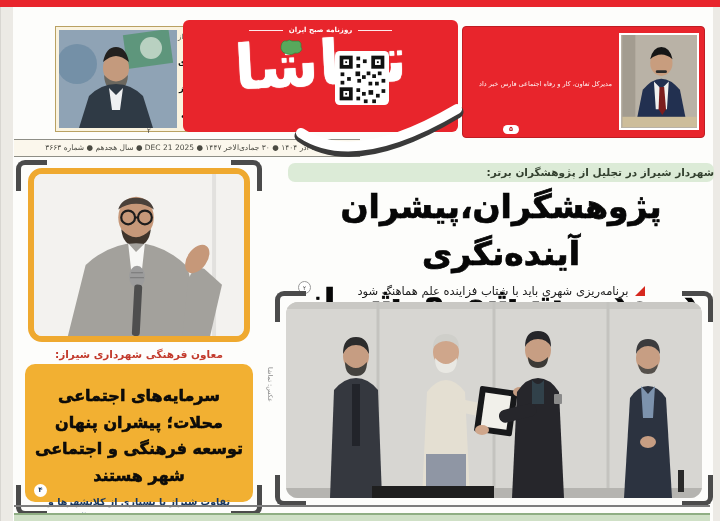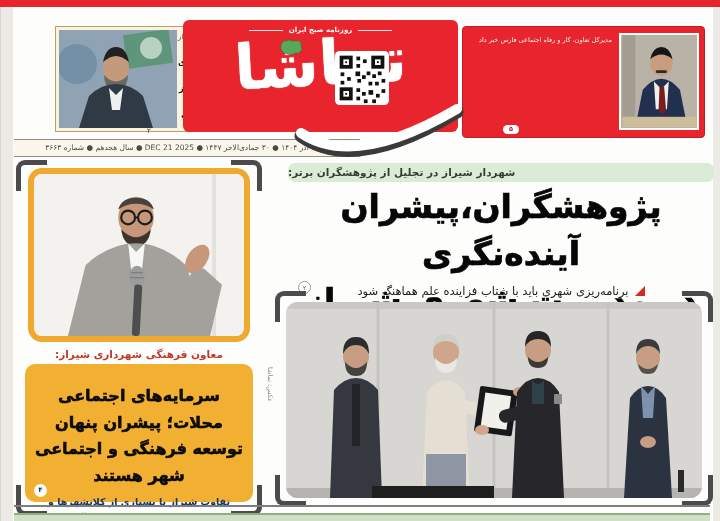--- a/index.html
+++ b/index.html
@@ -24,34 +24,34 @@
   .tagline{font-size:7px;color:#fff;font-weight:bold;}
   .logo-text{left:0;right:0;top:10px;text-align:center;font-size:62px;font-weight:bold;color:#fff;
              line-height:1.1;transform:rotate(-3deg);letter-spacing:-2px;text-shadow:0 0 1px #fff;}
   .iran-map{left:96px;top:18px;width:24px;height:20px;z-index:4;}
   .qr{left:152px;top:31px;width:54px;height:54px;z-index:5;}
   .swash{left:110px;top:80px;width:175px;height:72px;z-index:6;pointer-events:none;}
   
   .tr-box{left:462px;top:26px;width:243px;height:112px;background:#e8252c;border:1px solid #bf1d23;border-radius:4px;box-sizing:border-box;}
   .tr-photo{right:5px;top:6px;width:80px;height:97px;border:2.5px solid #fff;box-sizing:border-box;overflow:hidden;background:#b9b2a6;}
   .tr-text{right:92px;left:8px;top:8px;color:#fff;text-align:right;}
-  .tr-kicker{font-size:6.5px;line-height:1.55;opacity:.95;}
+  .tr-kicker{font-size:6.5px;line-height:1.55;opacity:.95;margin-top:44px;}
   .tr-headline{font-size:10px;font-weight:bold;line-height:1.62;margin-top:3px;text-shadow:0 0 .5px #fff;}
   .tr-ref{left:40px;bottom:3px;width:16px;height:9px;background:#fff;border-radius:5px;
           font-size:6.5px;color:#c01f26;font-weight:bold;text-align:center;line-height:9px;}
   
   .date-bar{left:14px;top:139px;width:346px;height:18px;background:#fbf7ec;border-top:1px solid #8e8e86;
             border-bottom:1px solid #8e8e86;box-sizing:border-box;font-size:7.5px;color:#4a4a42;
             line-height:16px;text-align:right;padding-right:8px;white-space:nowrap;overflow:hidden;}
   .info-bar{left:360px;top:139px;width:348px;height:20px;background:#e8252c;border-radius:0 3px 3px 0;}
   .price{left:36px;top:5px;font-size:8px;font-weight:bold;color:#fff;}
   .website{left:128px;top:4px;font-size:9.5px;font-weight:bold;color:#fff;letter-spacing:.4px;direction:ltr;}
   
   .lead-kicker{left:288px;top:163px;width:426px;height:19px;background:#dcebd7;border-radius:7px;
-               text-align:left;font-size:10.5px;font-weight:bold;color:#33402f;line-height:19px;}
+               text-align:right;font-size:10.5px;font-weight:bold;color:#33402f;line-height:19px;}
   .lead-headline{left:288px;top:184px;width:426px;text-align:center;font-weight:bold;color:#070707;
                  font-size:33px;line-height:1.42;-webkit-text-stroke:.7px #000;}
   .lead-sub{left:288px;top:283px;width:426px;height:16px;display:flex;align-items:center;justify-content:center;gap:6px;}
   .tri{width:0;height:0;border-left:10px solid transparent;border-bottom:10px solid #d6281e;}
   .lead-sub-text{font-size:11.5px;font-weight:normal;color:#1c1c1c;}
   .lead-ref{left:298px;top:281px;width:11px;height:11px;border:1px solid #9a9a9a;border-radius:50%;
             font-size:6px;color:#444;text-align:center;line-height:11px;background:#fff;}
   
   .brk{position:absolute;width:26px;height:26px;border:0 solid #4b4b4b;}
   .brk.tl{left:0;top:0;border-top-width:5px;border-left-width:5px;border-top-left-radius:9px;}

